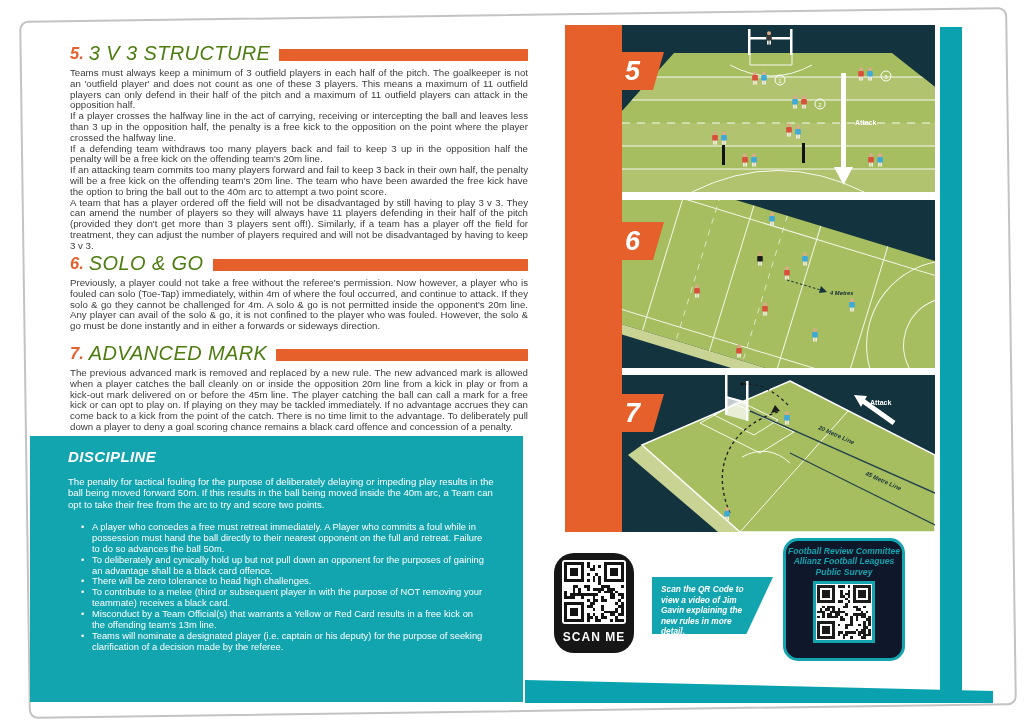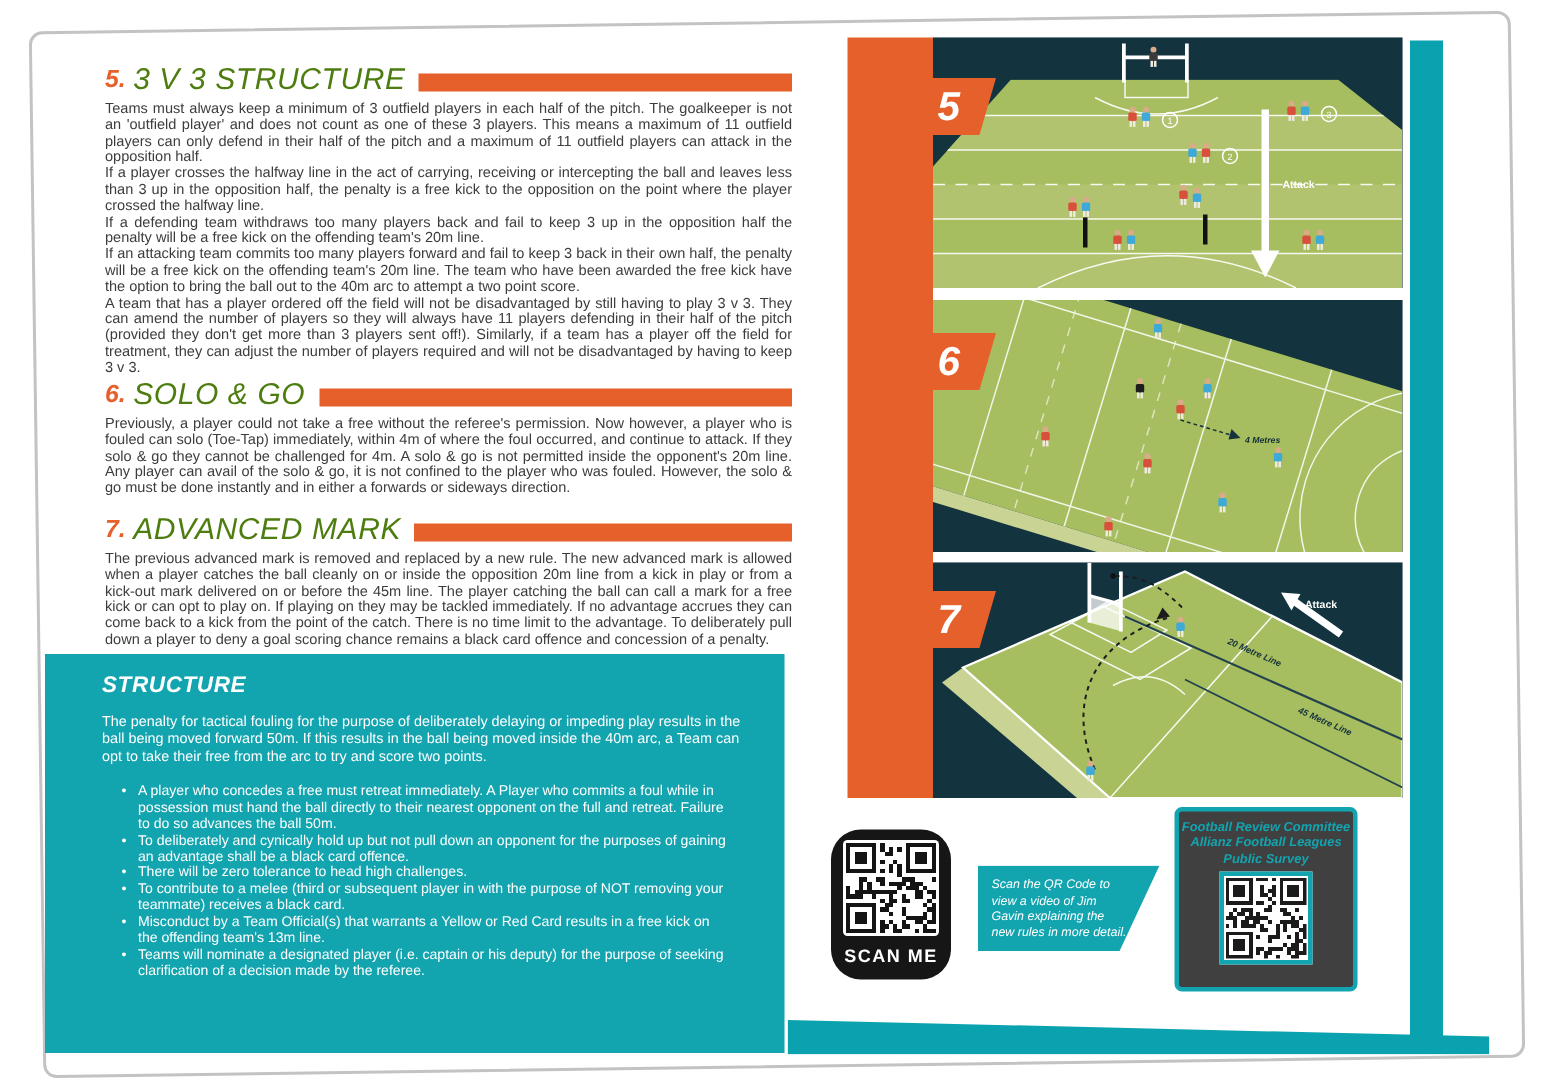--- a/index.html
+++ b/index.html
@@ -45,25 +45,25 @@
   .scanme{position:absolute;left:554px;top:553px;width:80px;height:100px;background:#161616;
           border-radius:20px;box-sizing:border-box;padding:7px 7px 0 7px;text-align:center;}
   .scanme .qrbox{width:64px;height:64px;background:#fff;border-radius:3px;margin:0 auto;padding:2px;box-sizing:border-box;}
   .scanme .qrbox svg{width:100%;height:100%;}
   .scanme-label{color:#fff;font-size:12px;font-weight:bold;letter-spacing:1px;margin-top:6px;}
 
   
   .callout{position:absolute;left:652px;top:577px;width:121px;height:57px;background:#12a4af;
            clip-path:polygon(0 0,100% 0,78% 100%,0 100%);box-sizing:border-box;
            padding:7px 22px 6px 9px;}
-  .callout p{margin:0;color:#fff;font-size:8.3px;line-height:10.6px;font-weight:normal;font-style:italic;}
+  .callout p{margin:0;color:#fff;font-size:8.3px;line-height:10.6px;font-weight:bold;font-style:italic;}
 
   
-  .survey{position:absolute;left:783px;top:538px;width:122px;height:123px;background:#404040;
-          border:3px solid #12a4af;border-radius:5px;box-sizing:border-box;text-align:center;
+  .survey{position:absolute;left:783px;top:538px;width:122px;height:123px;background:#0f172a;
+          border:3px solid #12a4af;border-radius:15px;box-sizing:border-box;text-align:center;
           padding-top:5px;}
   .survey-line{color:#12a4af;font-size:8.6px;line-height:10.4px;font-weight:bold;font-style:italic;}
   .survey-qr{width:62px;height:62px;border:3px solid #12a4af;box-sizing:border-box;
              margin:4px auto 0;padding:1px;background:#fff;}
   .survey-qr svg{width:100%;height:100%;}
 
   .sr-defs{position:absolute;width:0;height:0;overflow:hidden;}
 </style>
 </head>
 <body>
@@ -108,21 +108,21 @@
   <div class="section" style="top:342px;">
     <div class="sec-head">
       <span class="sec-num">7.</span>
       <h2 class="sec-title">ADVANCED MARK</h2>
       <div class="sec-bar"></div>
     </div>
     <p class="body-txt">The previous advanced mark is removed and replaced by a new rule. The new advanced mark is allowed when a player catches the ball cleanly on or inside the opposition 20m line from a kick in play or from a kick-out mark delivered on or before the 45m line. The player catching the ball can call a mark for a free kick or can opt to play on. If playing on they may be tackled immediately. If no advantage accrues they can come back to a kick from the point of the catch. There is no time limit to the advantage. To deliberately pull down a player to deny a goal scoring chance remains a black card offence and concession of a penalty.</p>
   </div>
 
   <div class="discipline">
-    <h2 class="disc-title">STRUCTURE</h2>
+    <h2 class="disc-title">DISCIPLINE</h2>
     <p class="disc-intro">The penalty for tactical fouling for the purpose of deliberately delaying or impeding play results in the ball being moved forward 50m. If this results in the ball being moved inside the 40m arc, a Team can opt to take their free from the arc to try and score two points.</p>
     <ul class="disc-list">
       <li>A player who concedes a free must retreat immediately. A Player who commits a foul while in possession must hand the ball directly to their nearest opponent on the full and retreat. Failure to do so advances the ball 50m.</li>
       <li>To deliberately and cynically hold up but not pull down an opponent for the purposes of gaining an advantage shall be a black card offence.</li>
       <li>There will be zero tolerance to head high challenges.</li>
       <li>To contribute to a melee (third or subsequent player in with the purpose of NOT removing your teammate) receives a black card.</li>
       <li>Misconduct by a Team Official(s) that warrants a Yellow or Red Card results in a free kick on the offending team's 13m line.</li>
       <li>Teams will nominate a designated player (i.e. captain or his deputy) for the purpose of seeking clarification of a decision made by the referee.</li>
     </ul>
   </div>

